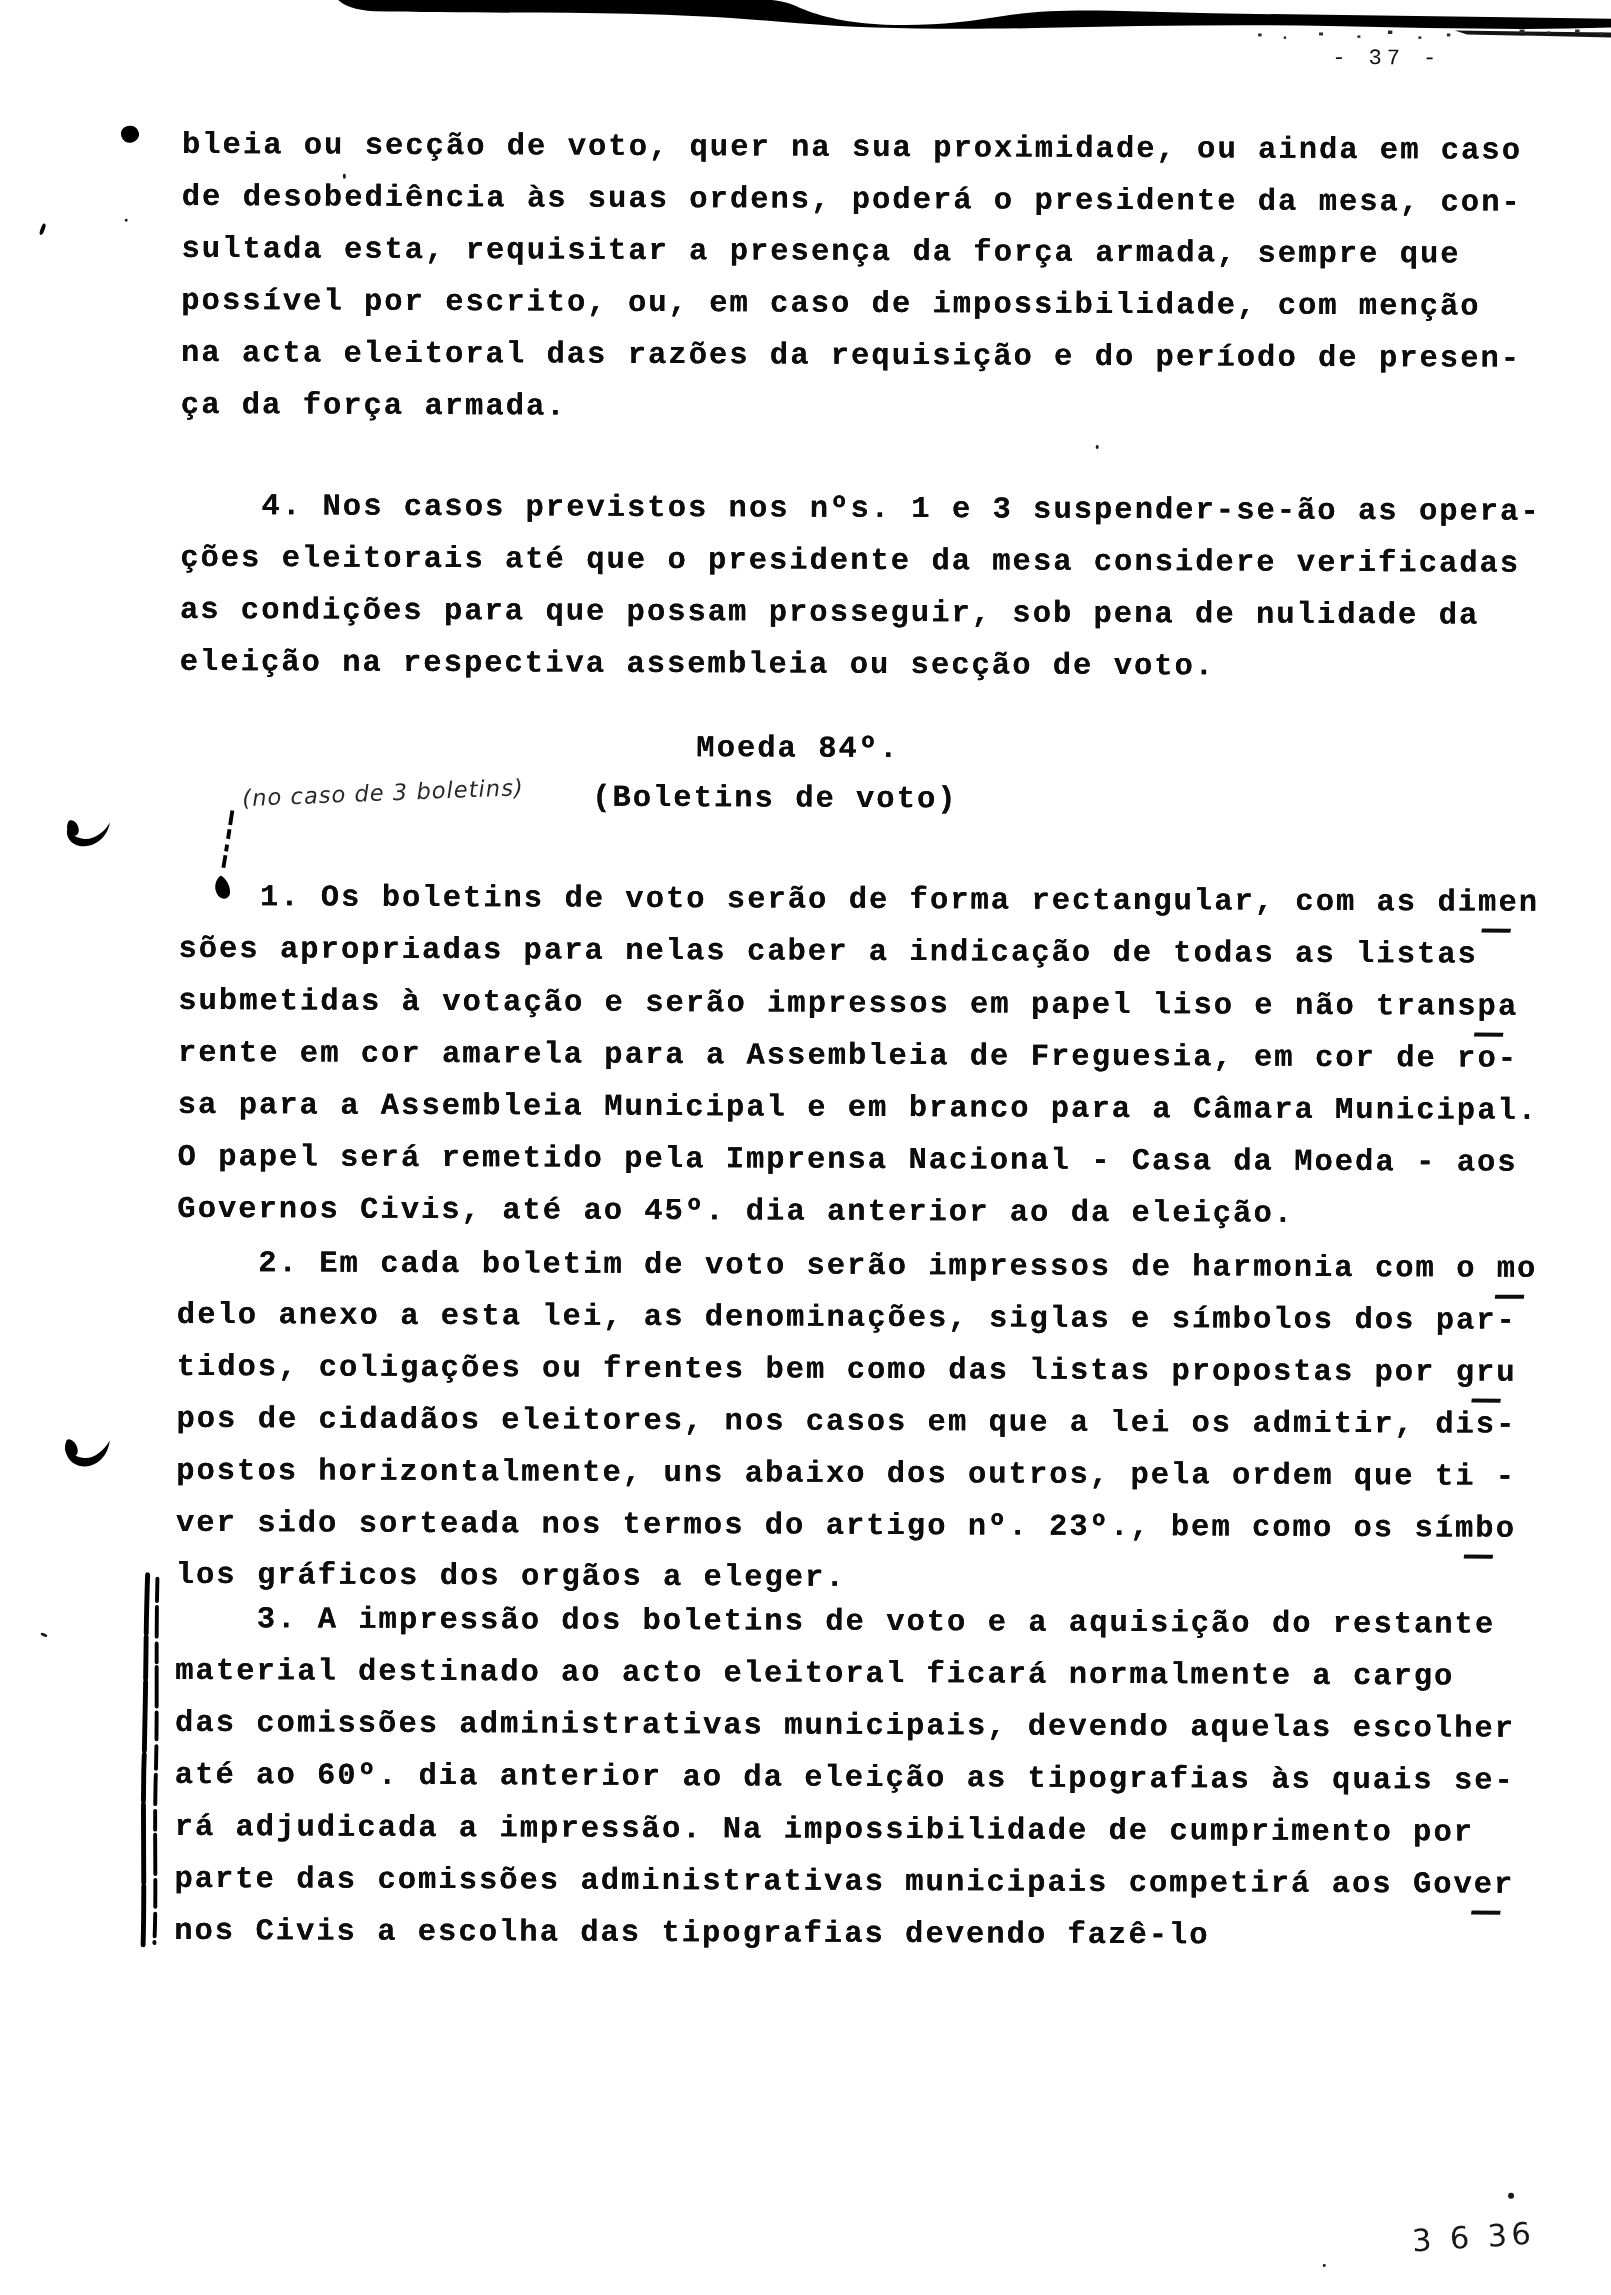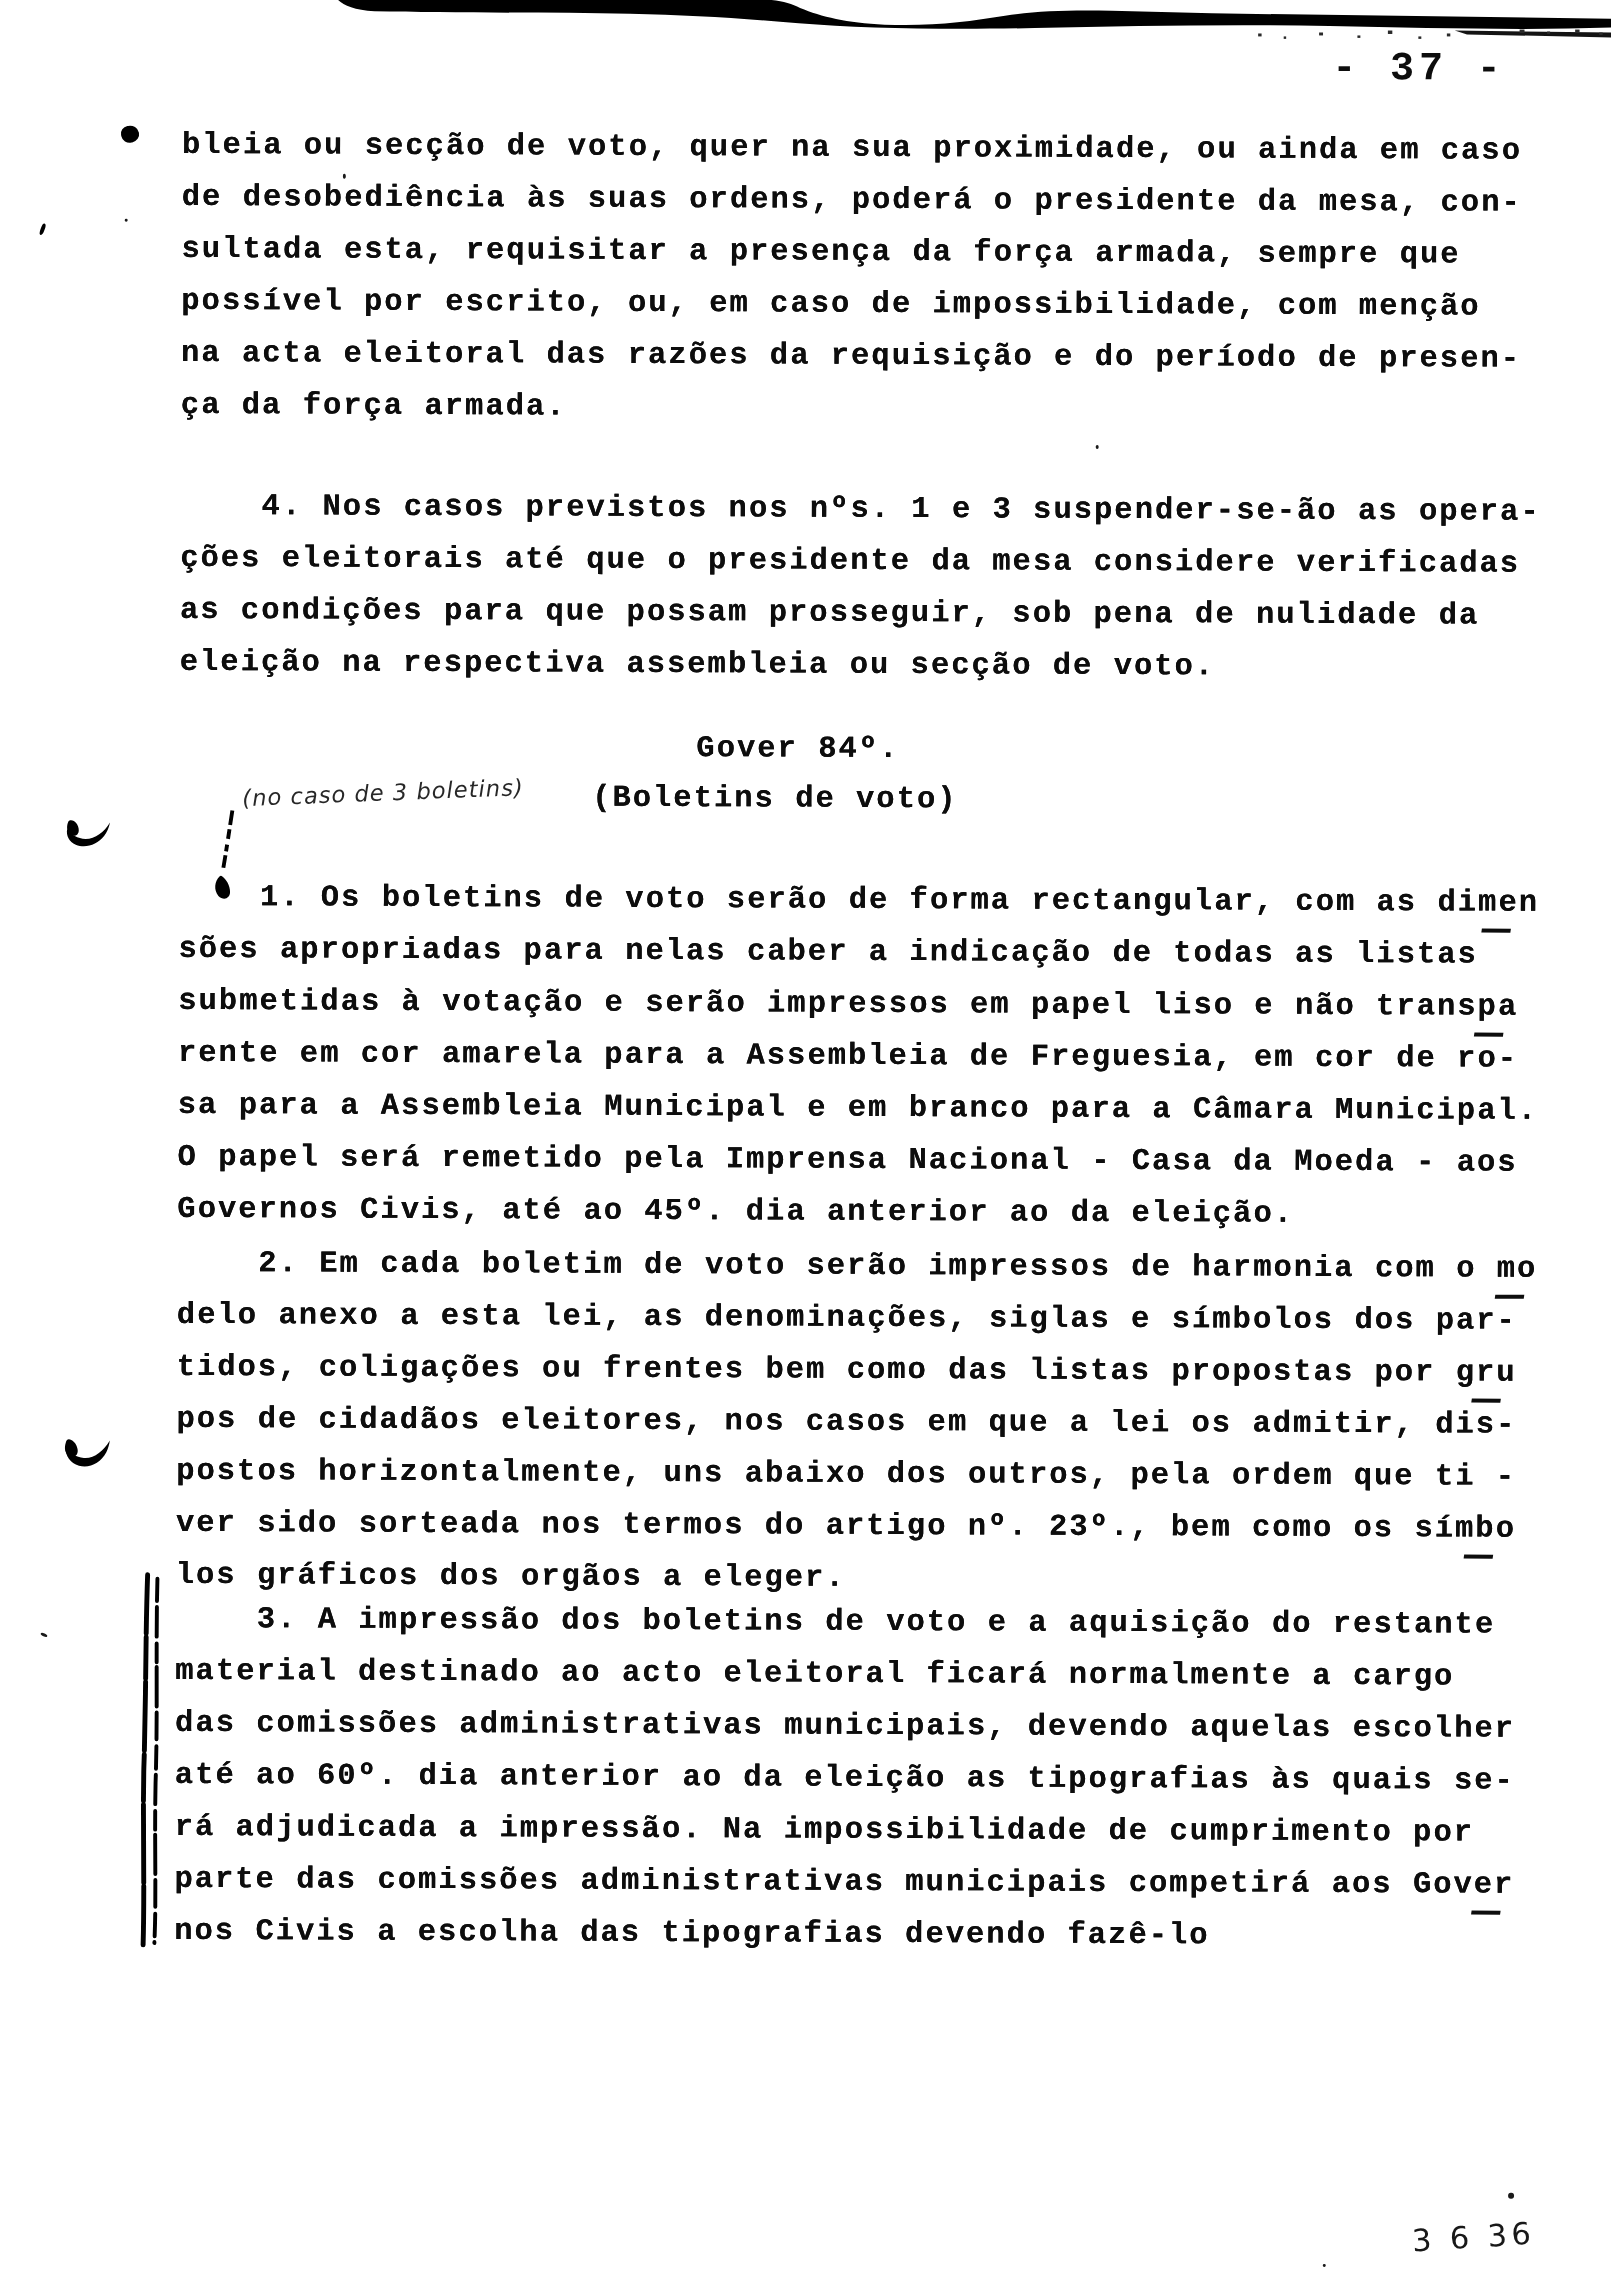--- a/index.html
+++ b/index.html
@@ -25,22 +25,22 @@
     font-size:30.5px;
     line-height:52px;
     letter-spacing:2px;
     white-space:pre-wrap;
     color:#0d0d0d;
     text-shadow:0 0 0.5px #222;
   }
   .pagenum{
     position:absolute;
     left:1332px;top:41px;
-    font-size:40px;
-    font-weight:bold;
+    font-size:22px;
+    font-weight:normal;
     letter-spacing:4.9px;
     white-space:pre;
     text-align:center;
   }
   .heading{left:699px;top:720px;}
   .subtitle{left:595px;top:770px;}
   .handnote{
     position:absolute;
     left:245px;top:778px;
     width:314px;
@@ -120,21 +120,21 @@
 sultada esta, requisitar a presença da força armada, sempre que
 possível por escrito, ou, em caso de impossibilidade, com menção
 na acta eleitoral das razões da requisição e do período de presen-
 ça da força armada.</div>
 
     <div class="tw" style="left:182px;top:480px;width:1386px">    4. Nos casos previstos nos nºs. 1 e 3 suspender-se-ão as opera-
 ções eleitorais até que o presidente da mesa considere verificadas
 as condições para que possam prosseguir, sob pena de nulidade da
 eleição na respectiva assembleia ou secção de voto.</div>
 
-    <div class="tw heading">Gover 84º.</div>
+    <div class="tw heading">Moeda 84º.</div>
 
     <div class="tw subtitle">(Boletins de voto)</div>
 
     <div class="handnote">(no caso de 3 boletins)</div>
 
     <div class="tw" style="left:182px;top:871px;width:1405px">    1. Os boletins de voto serão de forma rectangular, com as dimen
 sões apropriadas para nelas caber a indicação de todas as listas
 submetidas à votação e serão impressos em papel liso e não transpa
 rente em cor amarela para a Assembleia de Freguesia, em cor de ro-
 sa para a Assembleia Municipal e em branco para a Câmara Municipal.

